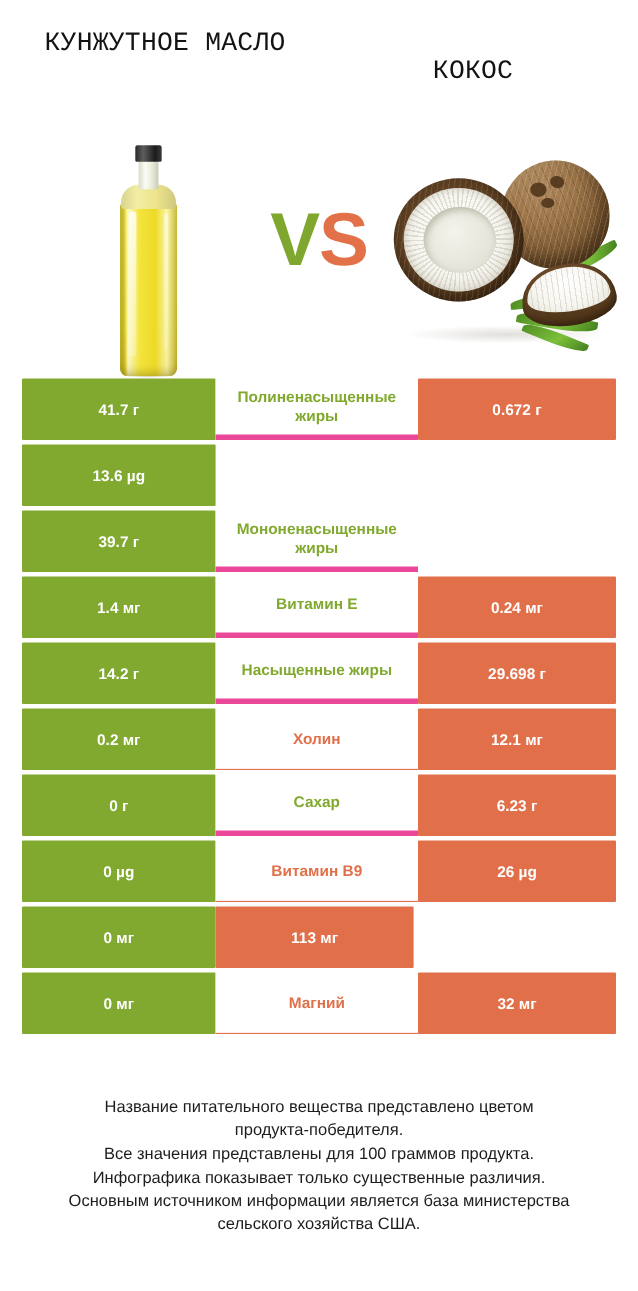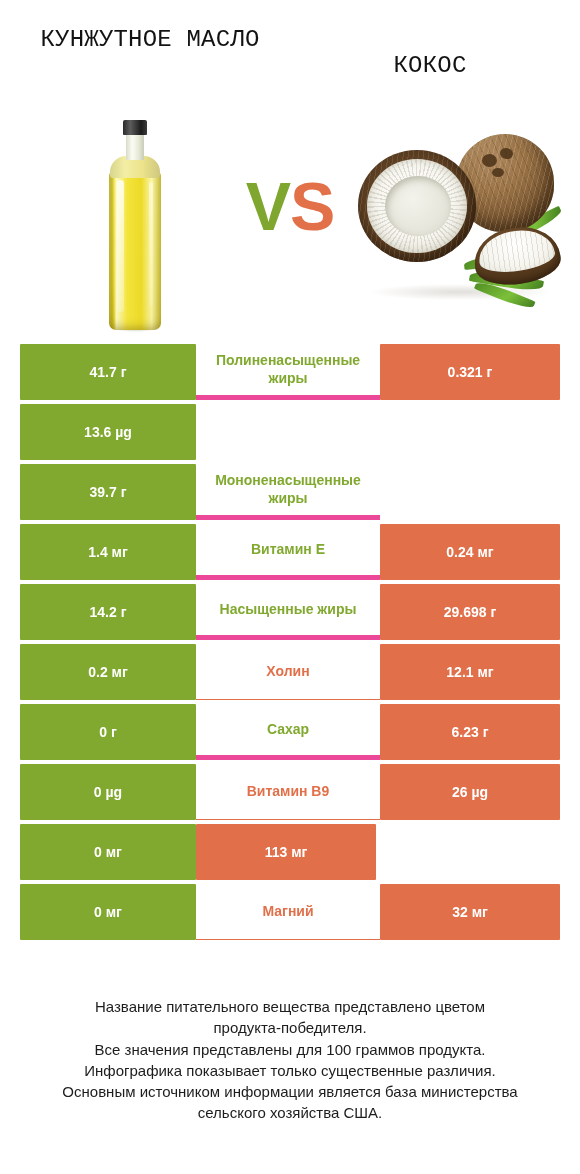--- a/index.html
+++ b/index.html
@@ -48,21 +48,21 @@
   }
   .title-right {
     left: 300px;
     top: 50px;
     width: 260px;
   }
 
   
   .hero {
     position: absolute;
-    top: 112px;
+    top: 124px;
     left: 0;
     width: 580px;
     height: 228px;
   }
 
   
   .bottle-wrap {
     position: absolute;
     left: 104px;
     top: 8px;
@@ -402,21 +402,21 @@
         </div>
       </div>
     </div>
   </div>
 
   <div class="table">
 
     <div class="row">
       <div class="cell cell-left">41.7 г</div>
       <div class="cell cell-mid wrap win-green">Полиненасыщенные жиры</div>
-      <div class="cell cell-right">0.321 г</div>
+      <div class="cell cell-right">0.672 г</div>
     </div>
 
     <div class="row">
       <div class="cell cell-left">13.6 µg</div>
     </div>
 
     <div class="row">
       <div class="cell cell-left">39.7 г</div>
       <div class="cell cell-mid wrap win-green">Мононенасыщенные жиры</div>
     </div>

